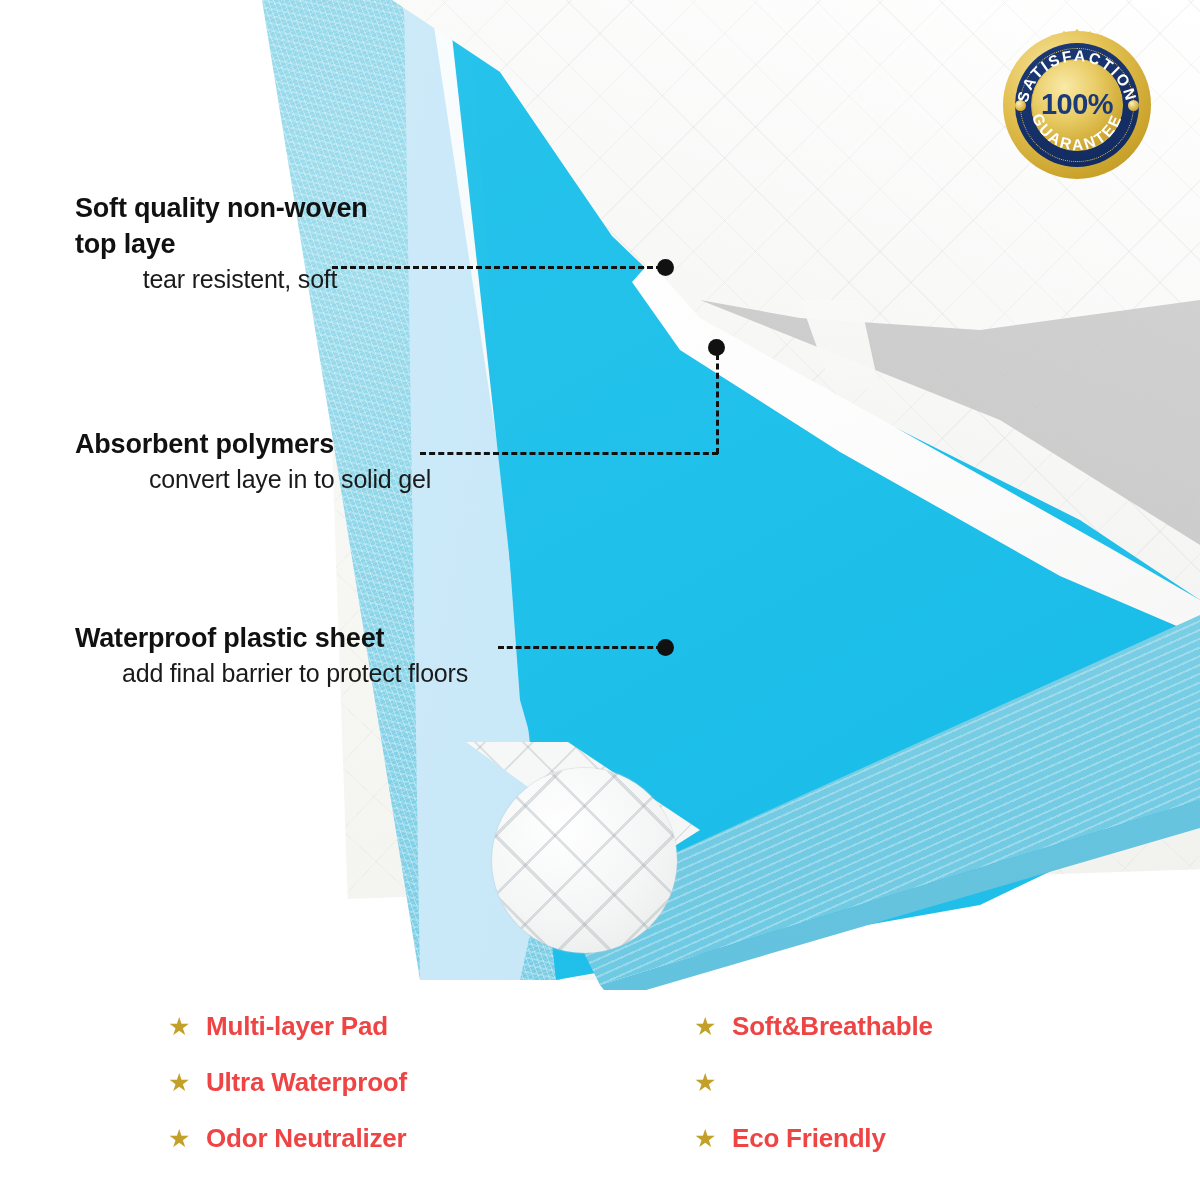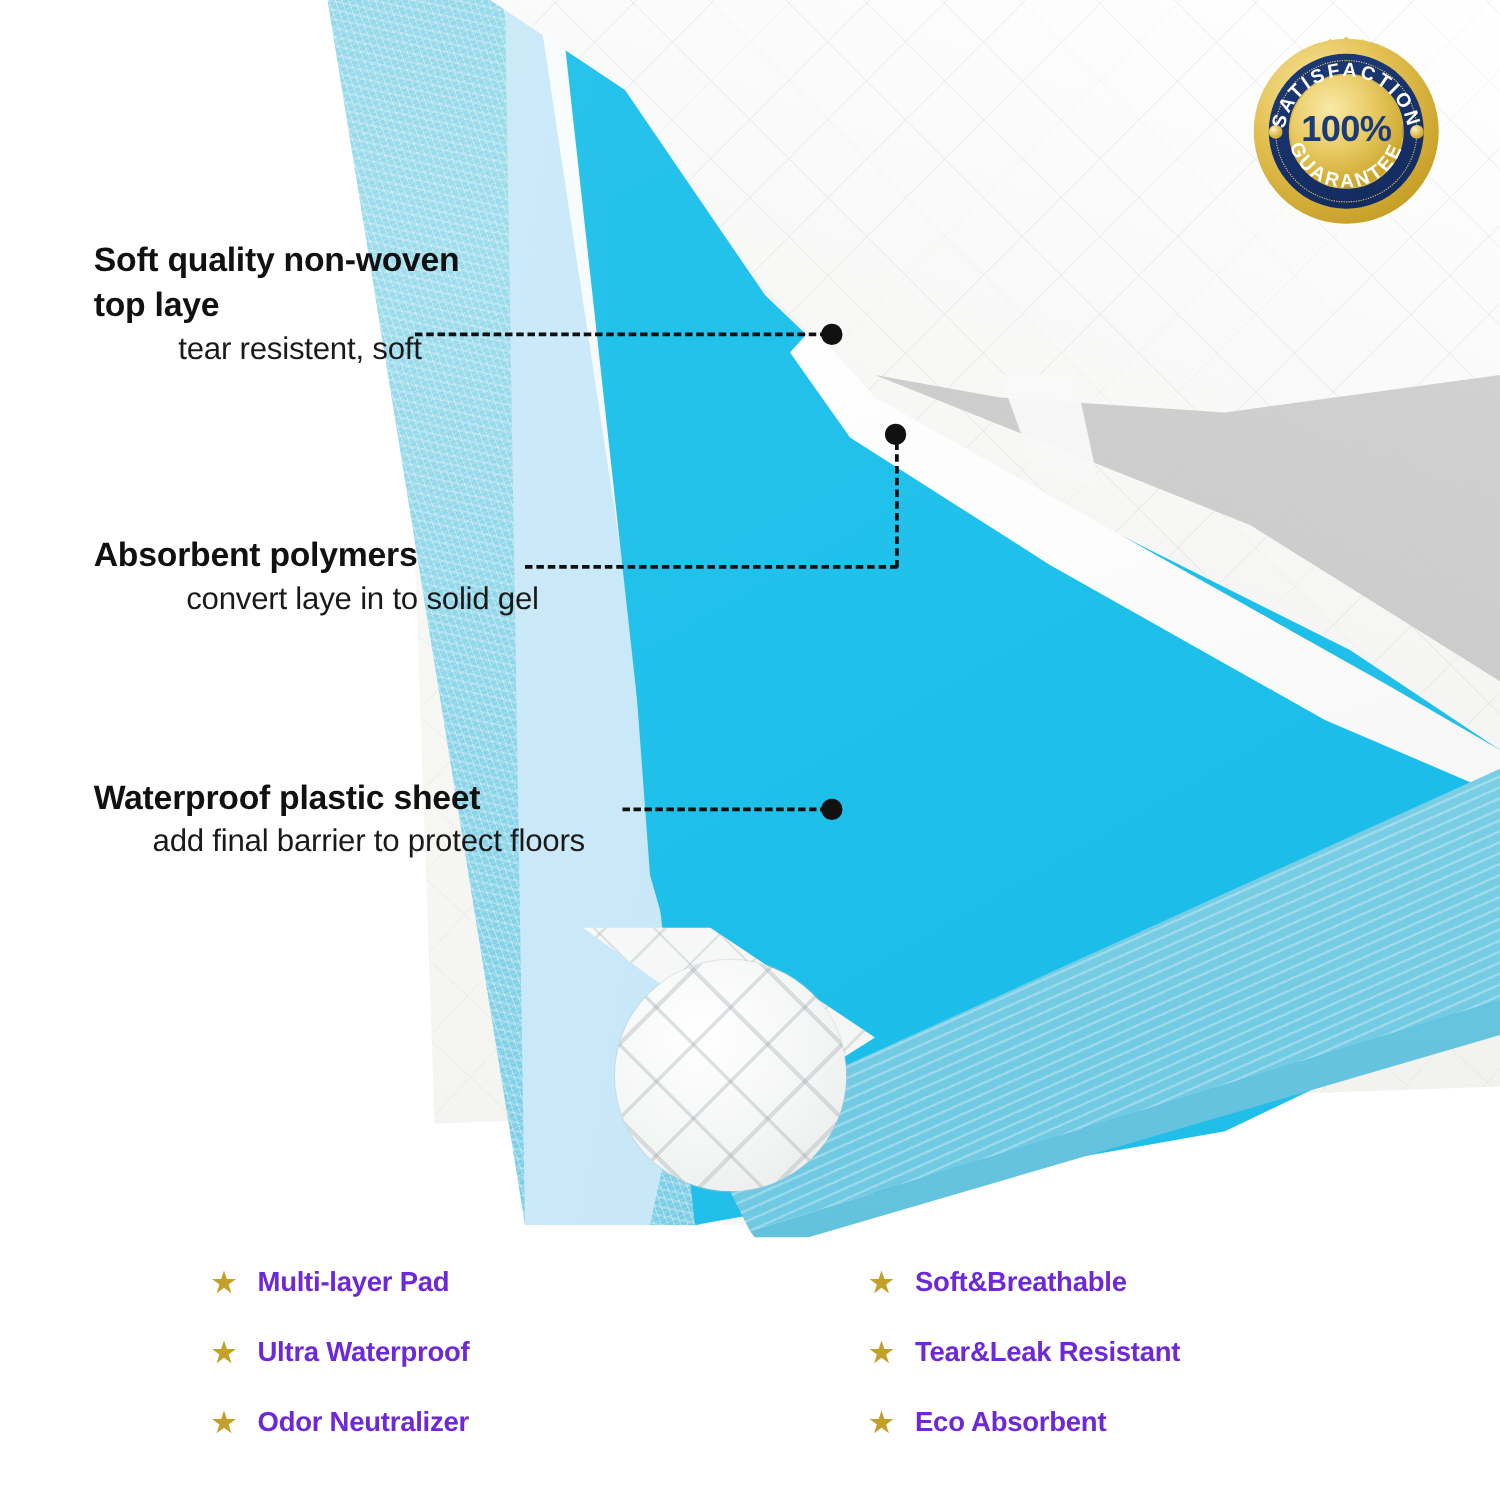--- a/index.html
+++ b/index.html
@@ -259,21 +259,21 @@
   }
   .feat-col { position:absolute; top:0; }
   #feat-col-left { left:168px; }
   #feat-col-right { left:694px; }
   .feat-row { display:flex; align-items:center; height:56px; }
   .feat-star {
     width:38px; font-size:25px; color:#c3a02a; line-height:1;
     text-align:left; flex:0 0 38px;
   }
   .feat-label {
-    font-size:22px; font-weight:bold; color:#6d28d9; letter-spacing:-0.2px;
+    font-size:26px; font-weight:bold; color:#ef4444; letter-spacing:-0.2px;
     white-space:nowrap;
   }
 </style>
 </head>
 <body>
 
 <div id="stage">
 
   <div class="photo">
     <div class="quilt-bg"></div>
@@ -363,22 +363,21 @@
       </div>
     </div>
 
     <div class="feat-col" id="feat-col-right">
       <div class="feat-row">
         <span class="feat-star">★</span>
         <span class="feat-label">Soft&amp;Breathable</span>
       </div>
       <div class="feat-row">
         <span class="feat-star">★</span>
-        <span class="feat-label">Tear&amp;Leak Resistant</span>
-      </div>
-      <div class="feat-row">
-        <span class="feat-star">★</span>
-        <span class="feat-label">Eco Absorbent</span>
+      </div>
+      <div class="feat-row">
+        <span class="feat-star">★</span>
+        <span class="feat-label">Eco Friendly</span>
       </div>
     </div>
   </div>
 
 </div>
 
 </body></html>

